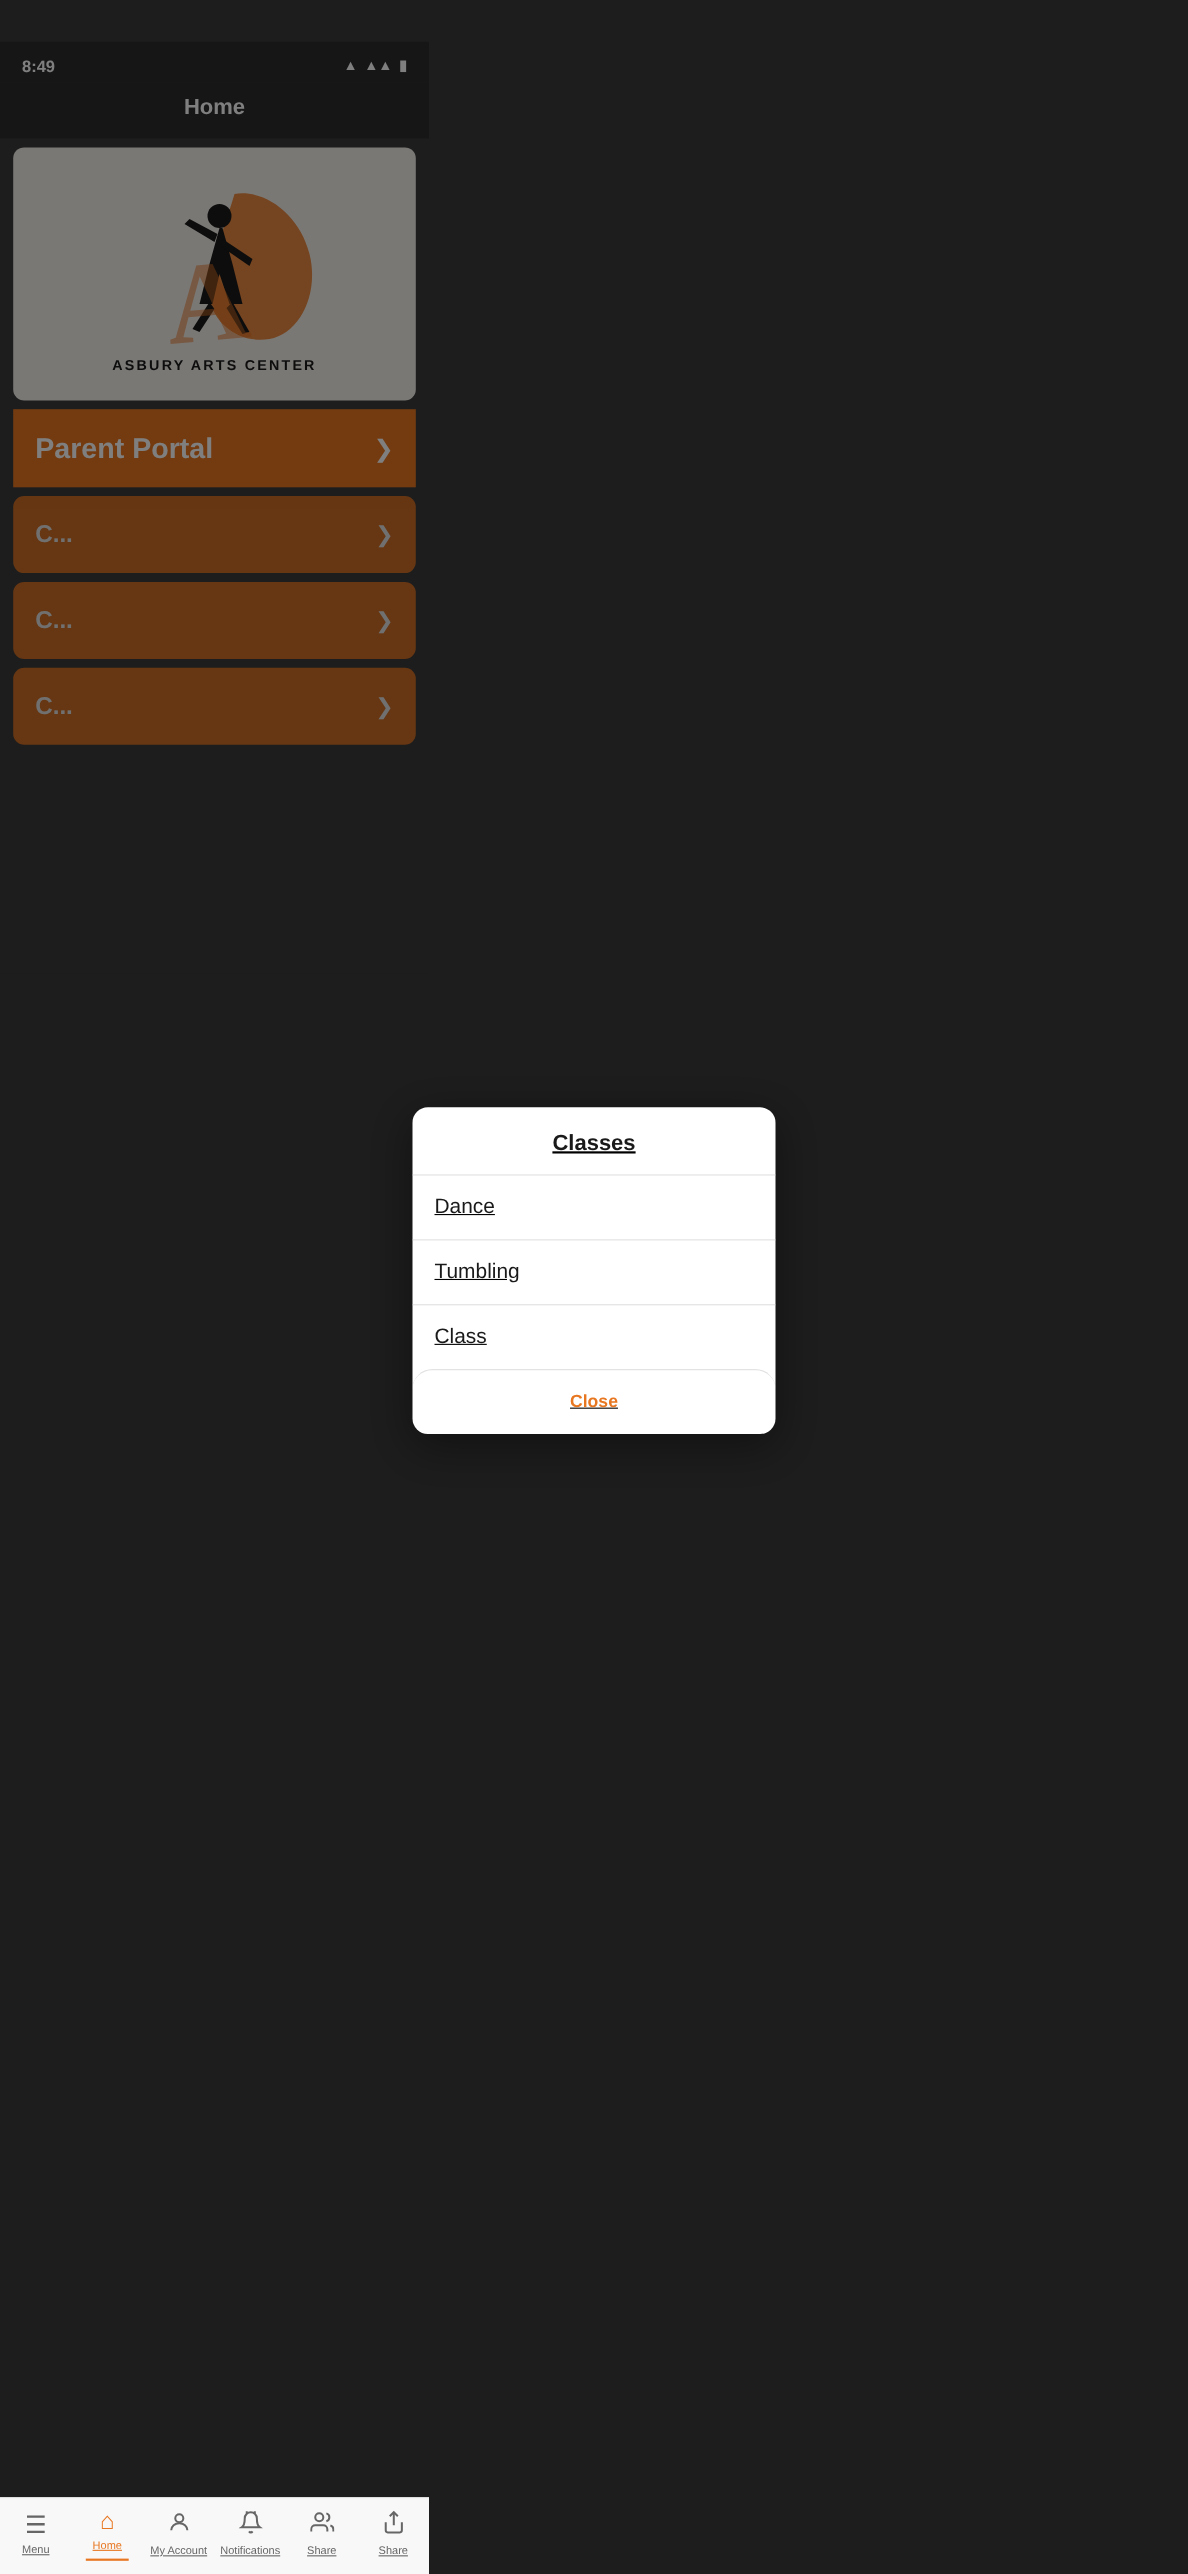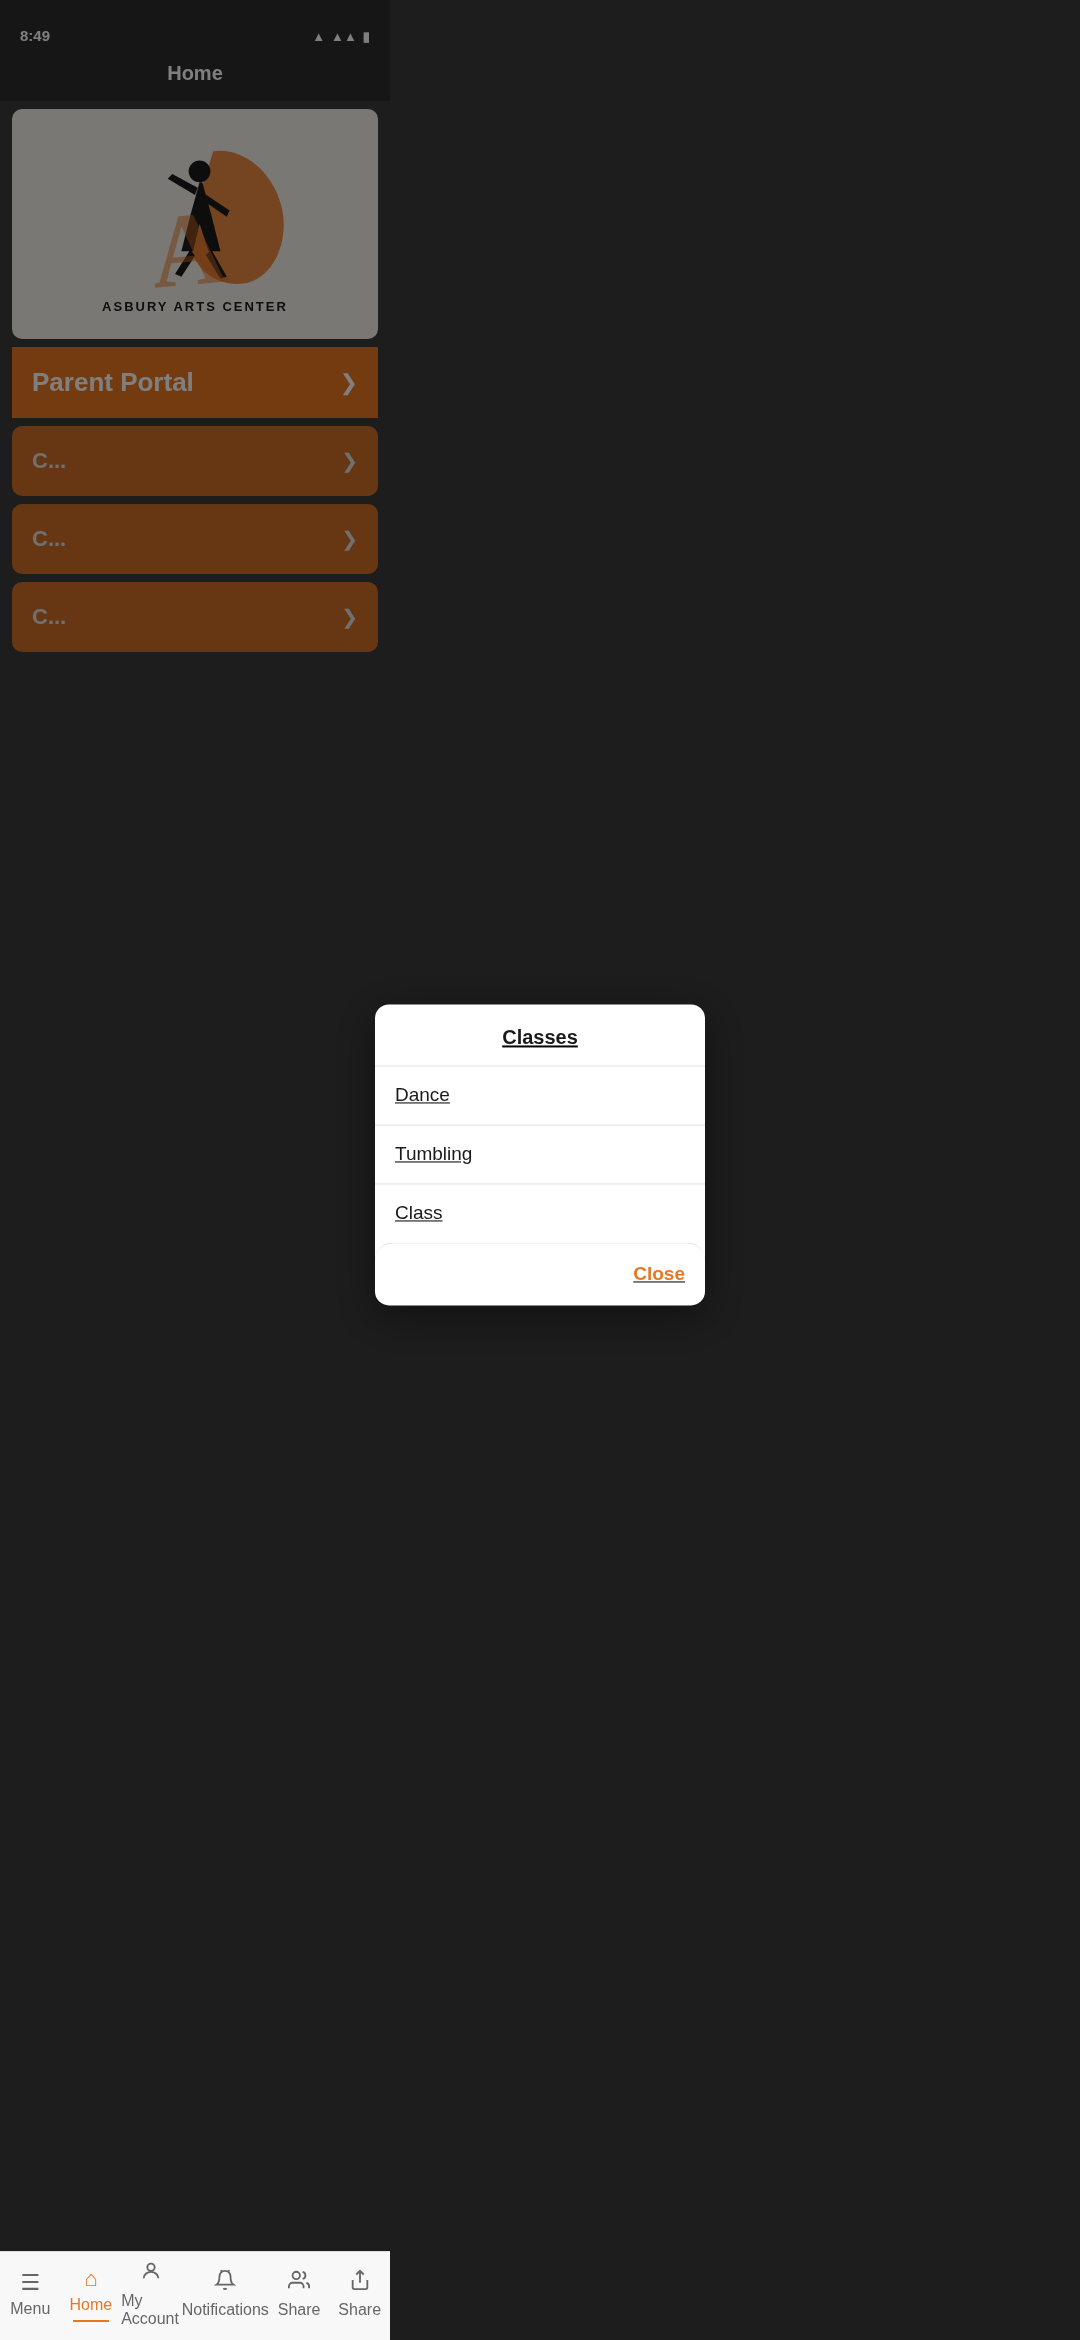--- a/index.html
+++ b/index.html
@@ -17,24 +17,25 @@
       position: relative;
       overflow-x: hidden;
     }
 
     
     .status-bar {
       background-color: #2c2c2e;
       color: white;
       display: flex;
       justify-content: space-between;
-      align-items: flex-end;
-      padding: 27px 20px 6px;
+      align-items: flex-start;
+      padding: 14px 20px 6px;
       font-size: 15px;
       font-weight: 600;
+      margin-top: 38px;
     }
 
     .status-bar-time {
       font-weight: 700;
     }
 
     .status-bar-icons {
       display: flex;
       align-items: center;
       gap: 6px;
@@ -179,23 +180,23 @@
 
     .modal-item {
       padding: 18px 20px;
       font-size: 19px;
       color: #1a1a1a;
       cursor: pointer;
       border-top: 1px solid #e0e0e0;
     }
 
     .modal-close {
-      text-align: right;
+      text-align: center;
       padding: 20px;
-      font-size: 19px;
+      font-size: 16px;
       color: #e87722;
       font-weight: 600;
       cursor: pointer;
       border-top: 1px solid #e0e0e0;
       border-radius: 18px;
     }
 
     
     .tab-bar {
       position: fixed;
@@ -224,22 +225,23 @@
     .tab-icon {
       font-size: 22px;
       color: #666;
     }
 
     .tab-icon.active {
       color: #e87722;
     }
 
     .tab-label {
-      font-size: 16px;
+      font-size: 10px;
       color: #666;
+      text-decoration: underline;
     }
 
     .tab-label.active {
       color: #e87722;
     }
 
     
     .tab-item.active .tab-label {
       color: #e87722;
     }

